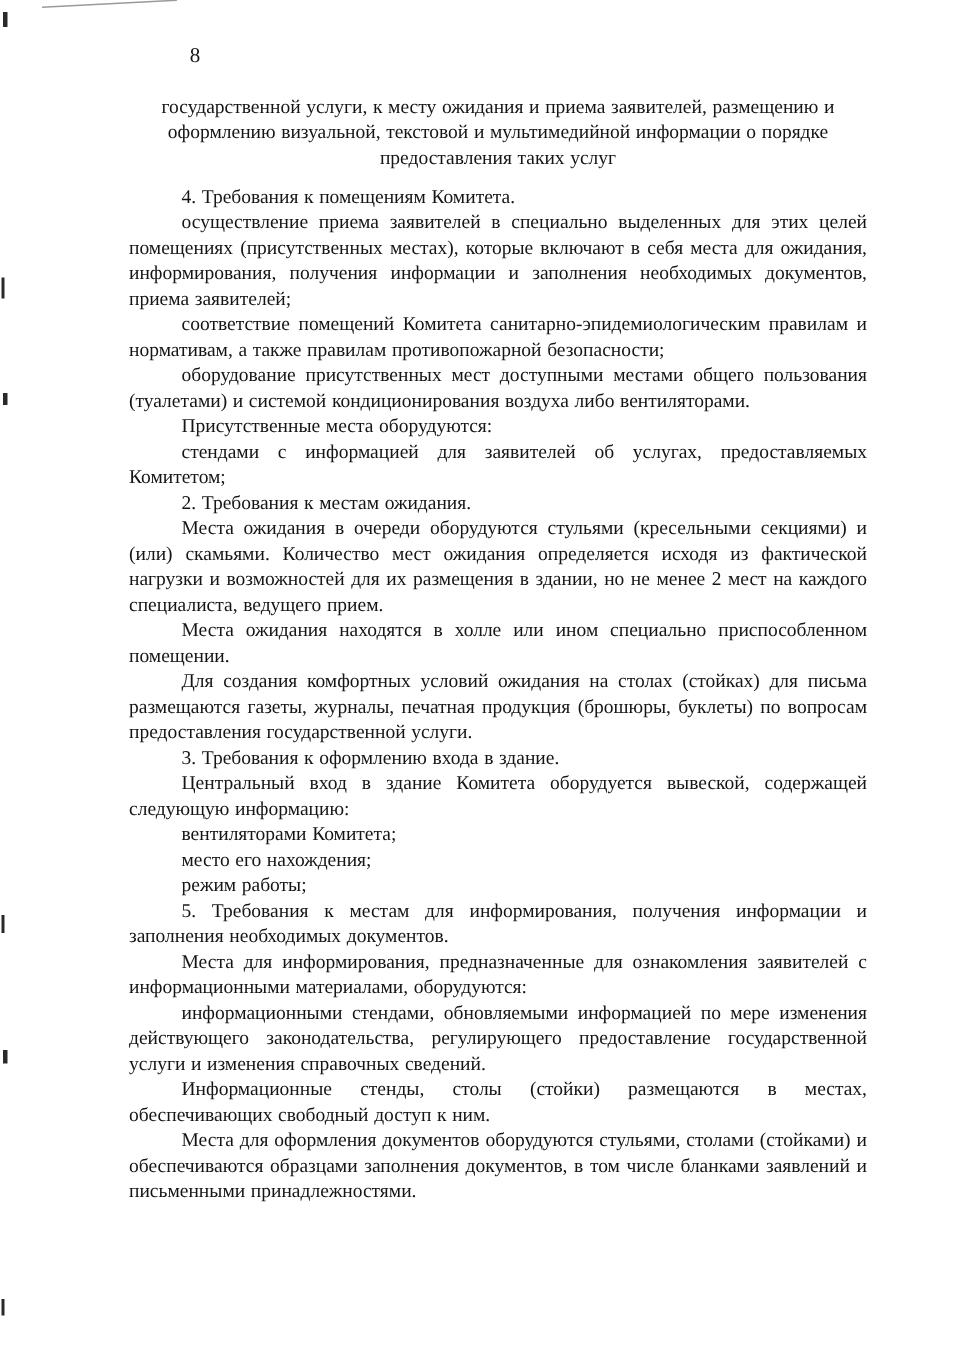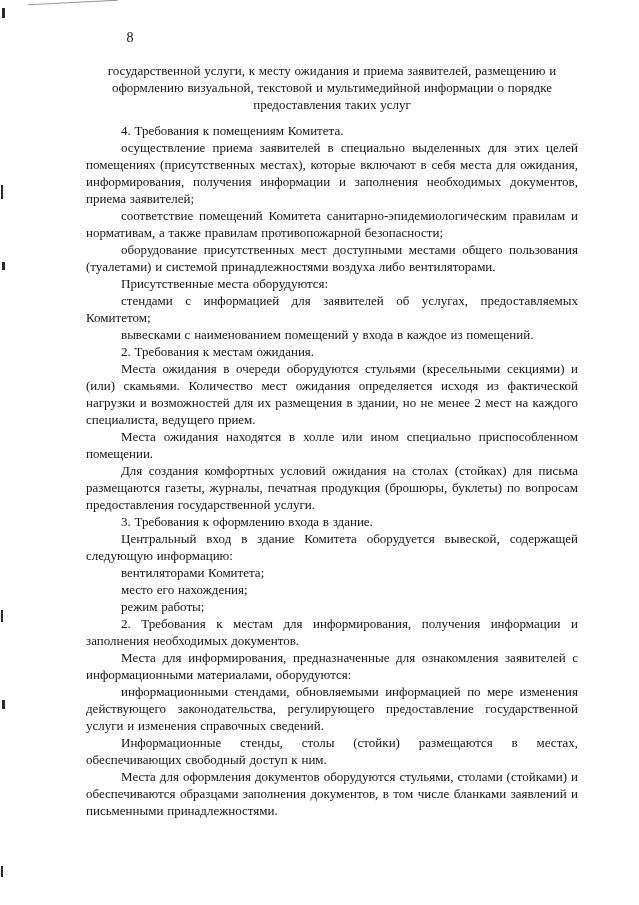--- a/index.html
+++ b/index.html
@@ -70,33 +70,32 @@
   <div class="scan-artifact" style="left:2px; top:700px; width:3px; height:9px;"></div>
   <div class="scan-artifact" style="left:1px; top:866px; width:2px; height:11px;"></div>
 
   <div class="page-number">8</div>
 
   <div class="content">
     <p class="center">государственной услуги, к месту ожидания и приема заявителей, размещению и оформлению визуальной, текстовой и мультимедийной информации о порядке предоставления таких услуг</p>
     <p>4. Требования к помещениям Комитета.</p>
     <p>осуществление приема заявителей в специально выделенных для этих целей помещениях (присутственных местах), которые включают в себя места для ожидания, информирования, получения информации и заполнения необходимых документов, приема заявителей;</p>
     <p>соответствие помещений Комитета санитарно-эпидемиологическим правилам и нормативам, а также правилам противопожарной безопасности;</p>
-    <p>оборудование присутственных мест доступными местами общего пользования (туалетами) и системой принадлежностями воздуха либо вентиляторами.</p>
+    <p>оборудование присутственных мест доступными местами общего пользования (туалетами) и системой кондиционирования воздуха либо вентиляторами.</p>
     <p>Присутственные места оборудуются:</p>
     <p>стендами с информацией для заявителей об услугах, предоставляемых Комитетом;</p>
-    <p>вывесками с наименованием помещений у входа в каждое из помещений.</p>
     <p>2. Требования к местам ожидания.</p>
     <p>Места ожидания в очереди оборудуются стульями (кресельными секциями) и (или) скамьями. Количество мест ожидания определяется исходя из фактической нагрузки и возможностей для их размещения в здании, но не менее 2 мест на каждого специалиста, ведущего прием.</p>
     <p>Места ожидания находятся в холле или ином специально приспособленном помещении.</p>
     <p>Для создания комфортных условий ожидания на столах (стойках) для письма размещаются газеты, журналы, печатная продукция (брошюры, буклеты) по вопросам предоставления государственной услуги.</p>
     <p>3. Требования к оформлению входа в здание.</p>
     <p>Центральный вход в здание Комитета оборудуется вывеской, содержащей следующую информацию:</p>
     <p>вентиляторами Комитета;</p>
     <p>место его нахождения;</p>
     <p>режим работы;</p>
-    <p>2. Требования к местам для информирования, получения информации и заполнения необходимых документов.</p>
+    <p>5. Требования к местам для информирования, получения информации и заполнения необходимых документов.</p>
     <p>Места для информирования, предназначенные для ознакомления заявителей с информационными материалами, оборудуются:</p>
     <p>информационными стендами, обновляемыми информацией по мере изменения действующего законодательства, регулирующего предоставление государственной услуги и изменения справочных сведений.</p>
     <p>Информационные стенды, столы (стойки) размещаются в местах, обеспечивающих свободный доступ к ним.</p>
     <p>Места для оформления документов оборудуются стульями, столами (стойками) и обеспечиваются образцами заполнения документов, в том числе бланками заявлений и письменными принадлежностями.</p>
   </div>
 
 </div>
 
 </body></html>

